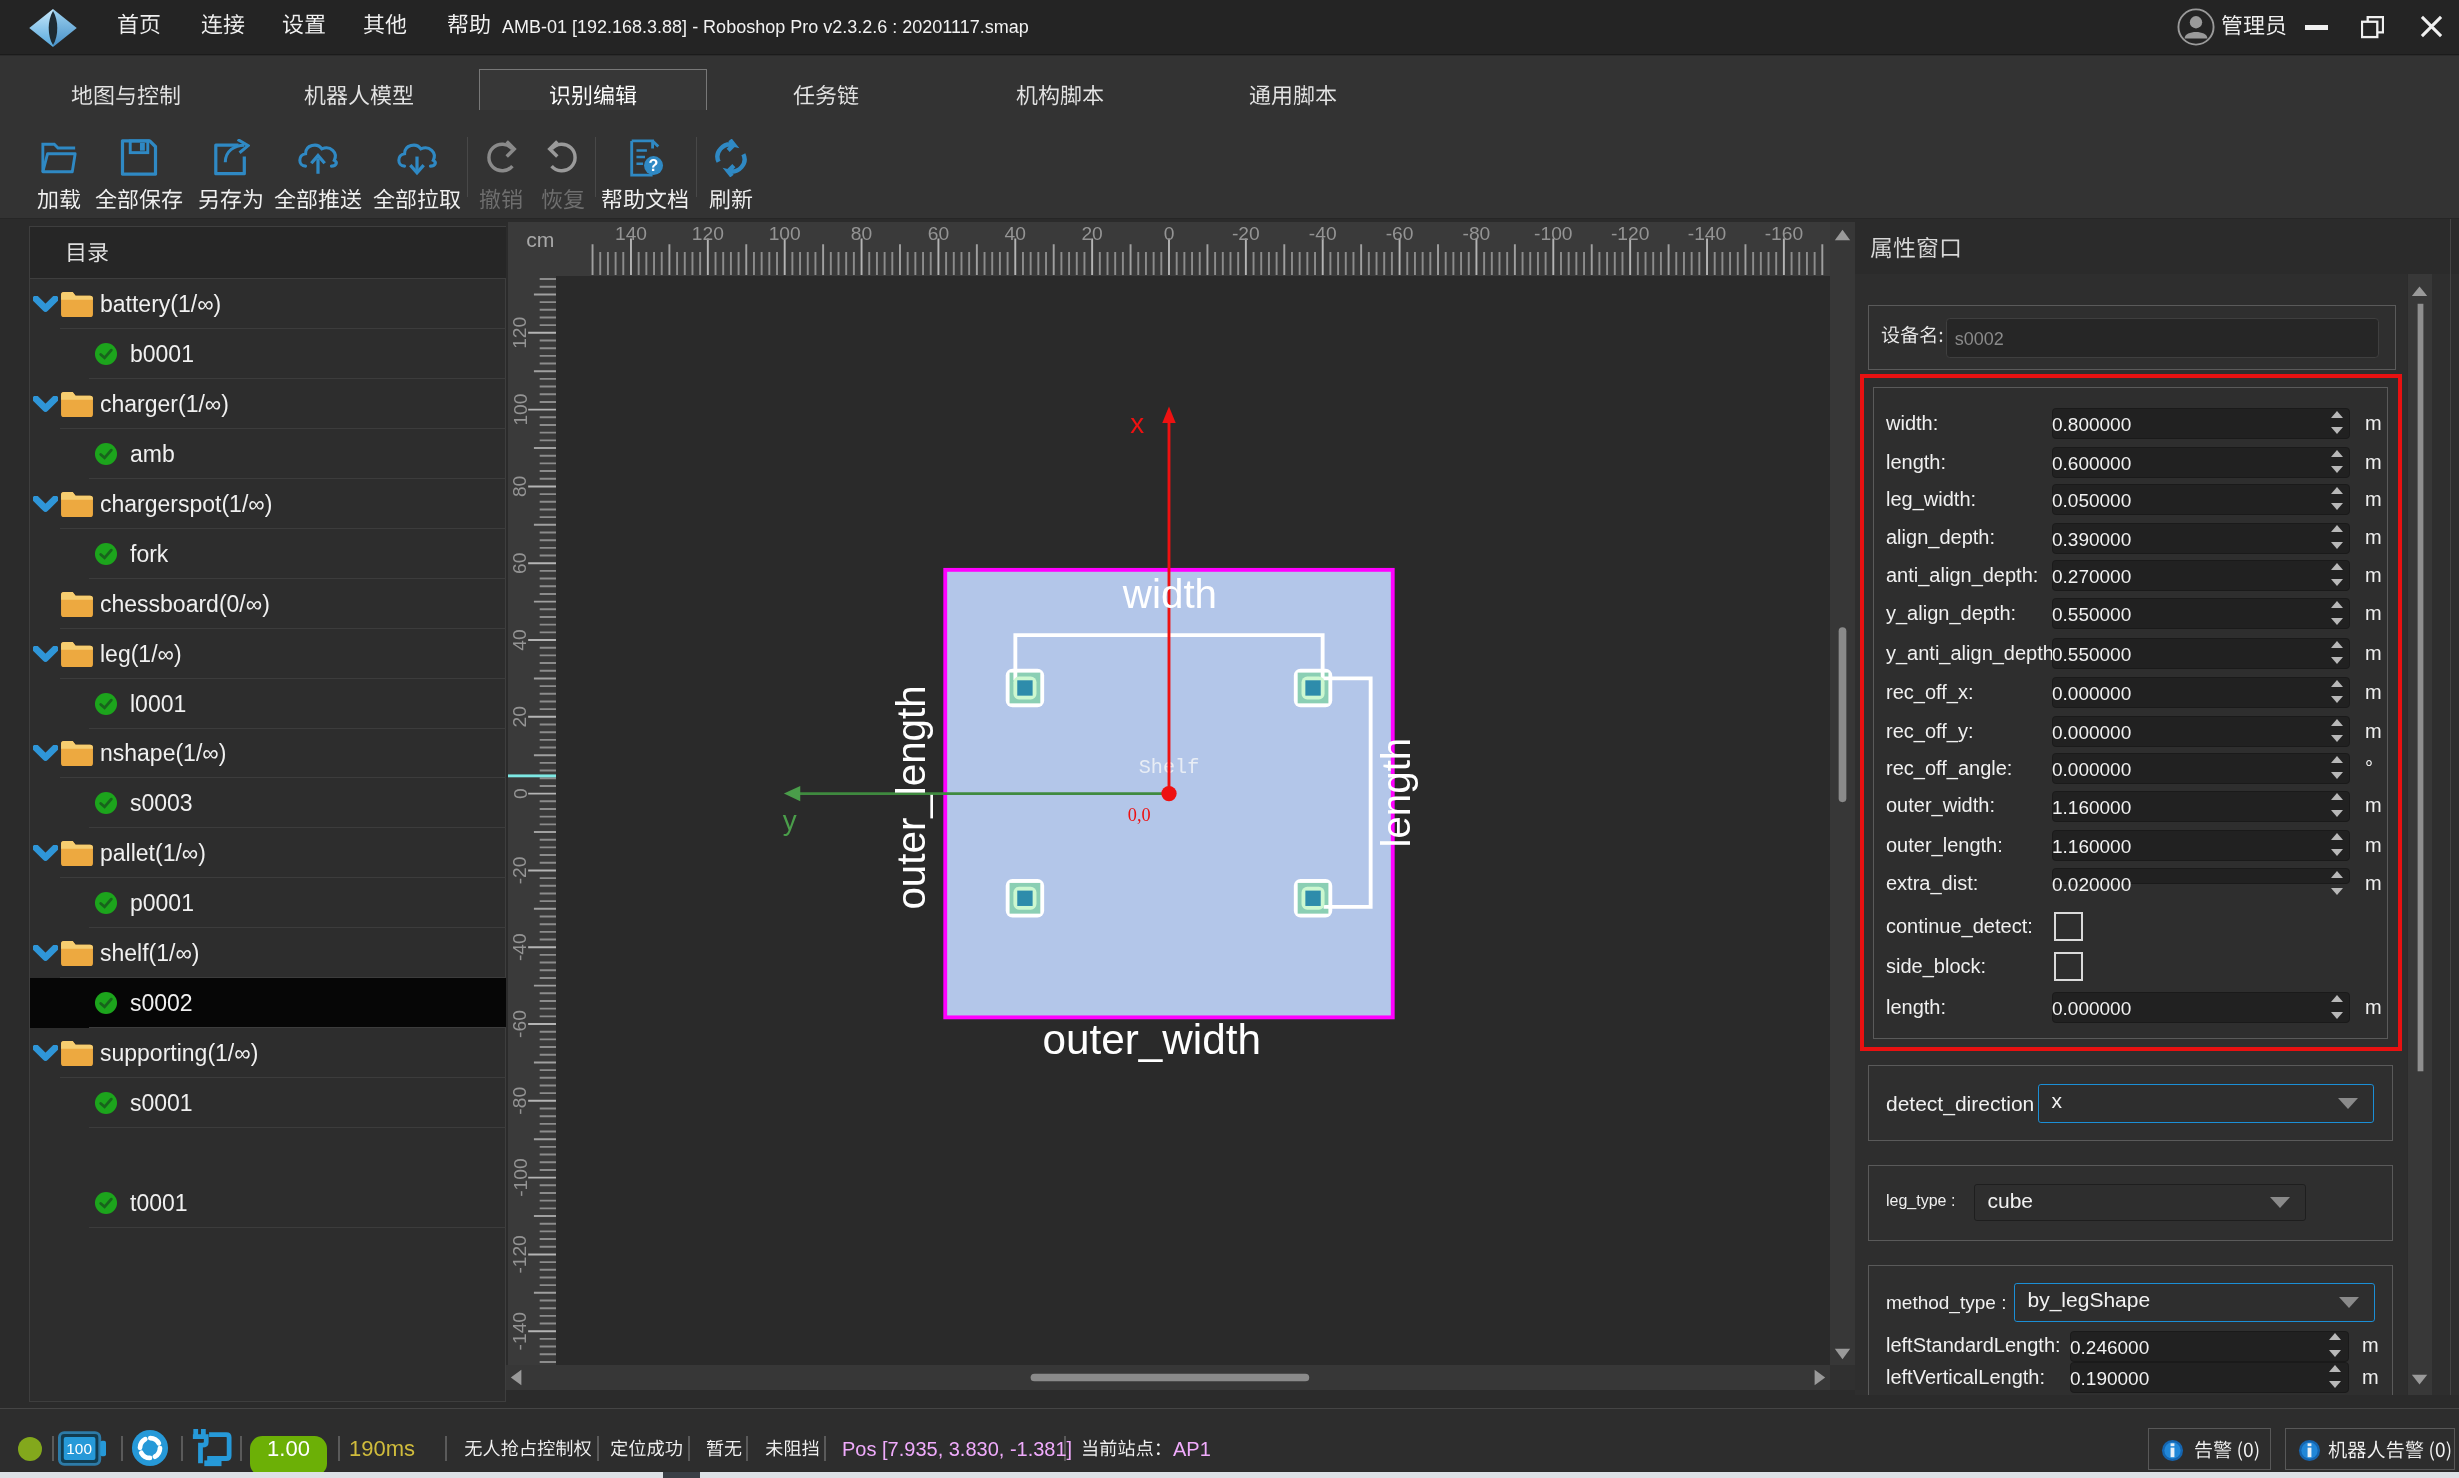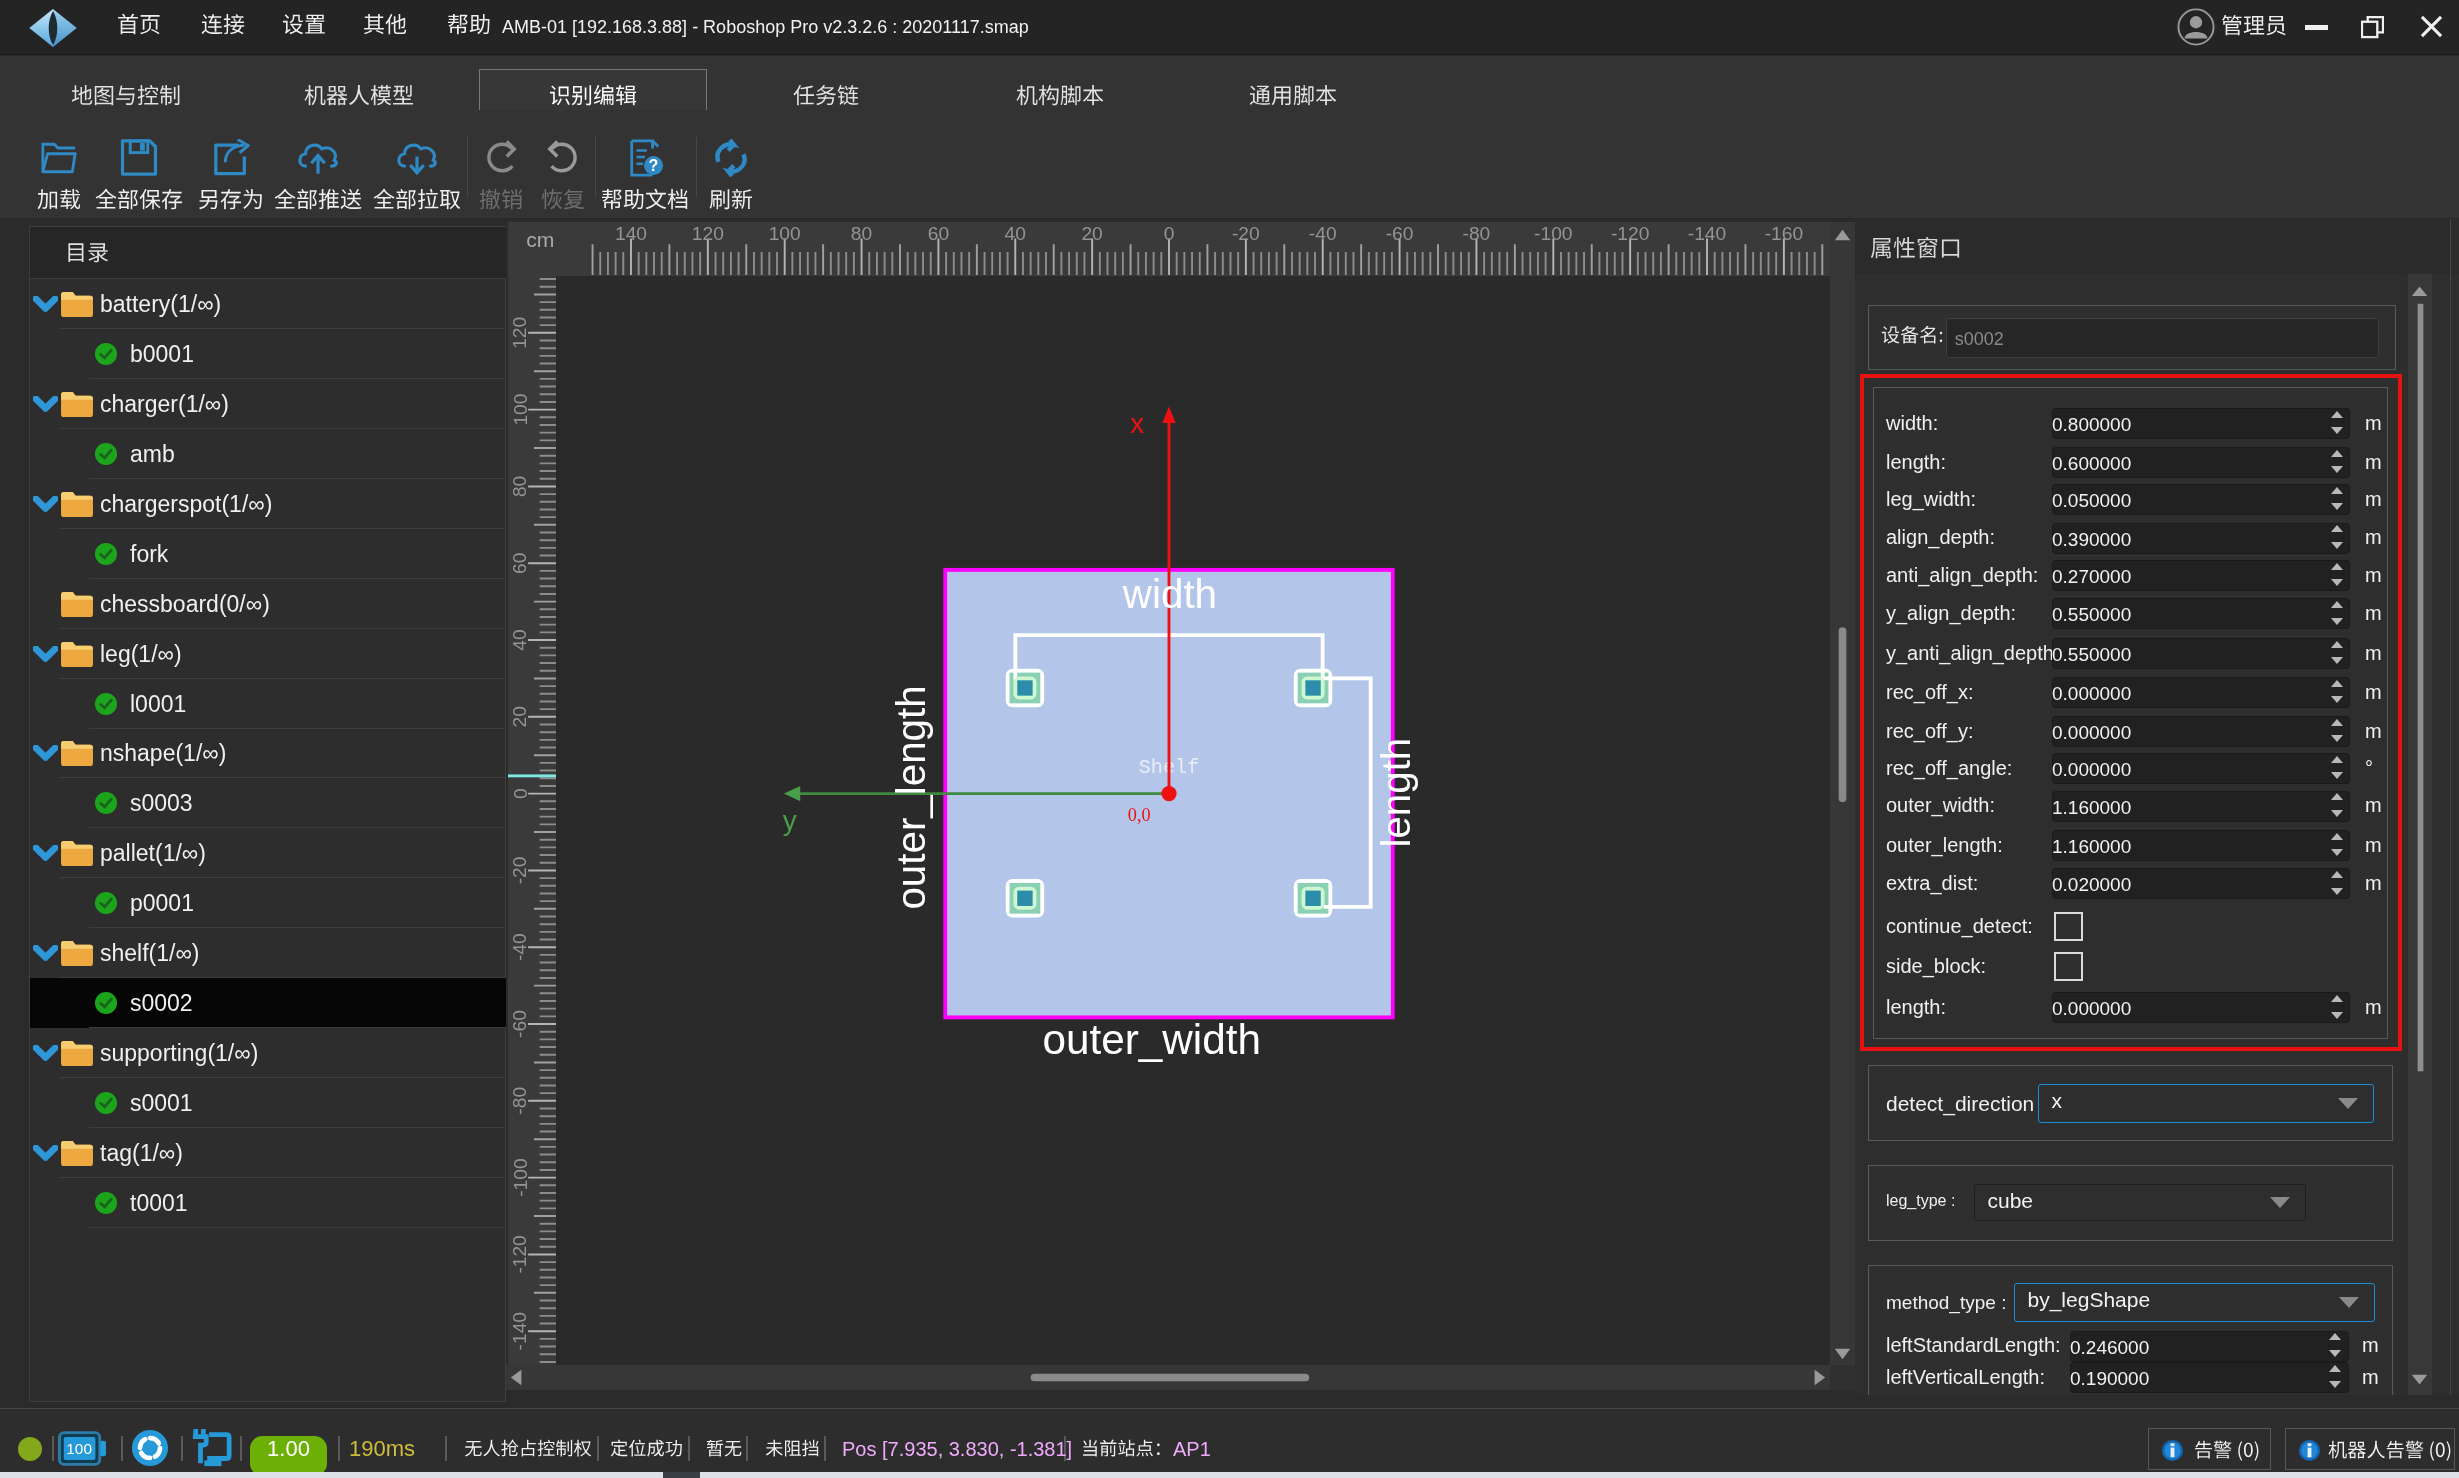--- a/index.html
+++ b/index.html
@@ -350,31 +350,20 @@
       <div class="sep" style="left:30px"></div>
     </div>
 <div class="trow" style="top:851px">
       <svg style="position:absolute;left:64px;top:13.4px" width="24" height="24" viewBox="0 0 25 25">
         <circle cx="12.5" cy="12.5" r="11.5" fill="#1ca41c"></circle>
         <path d="M7 13 L11 16.5 L18 8.5" fill="none" stroke="#18641c" stroke-width="3" stroke-linecap="round"></path>
       </svg>
       <span class="txt" style="left:100px">s0001</span>
       <div class="sep" style="left:59px"></div>
     </div>
-<div class="trow" style="top:901px">
-      <svg style="position:absolute;left:2.9px;top:17.3px" width="25" height="17.3" viewBox="0 0 26 18">
-        <path d="M3 3 L13 13 L23 3" fill="none" stroke="#2f96d8" stroke-width="7" stroke-linecap="round" stroke-linejoin="round"></path>
-      </svg>
-      <svg style="position:absolute;left:29px;top:10.6px" width="36" height="29" viewBox="0 0 37 30">
-        <path d="M2 5 Q2 2 5 2 H14 L17 6 H32 Q35 6 35 9 V25 Q35 28 32 28 H5 Q2 28 2 25 Z" fill="#eda940"></path>
-        <path d="M2 10 H35 V9 Q35 6 32 6 H17 L14 2 H5 Q2 2 2 5 Z" fill="#f6cd70"></path>
-      </svg>
-      <span class="txt" style="left:70px">tag(1/∞)</span>
-      <div class="sep" style="left:30px"></div>
-    </div>
 <div class="trow" style="top:951px">
       <svg style="position:absolute;left:64px;top:13.4px" width="24" height="24" viewBox="0 0 25 25">
         <circle cx="12.5" cy="12.5" r="11.5" fill="#1ca41c"></circle>
         <path d="M7 13 L11 16.5 L18 8.5" fill="none" stroke="#18641c" stroke-width="3" stroke-linecap="round"></path>
       </svg>
       <span class="txt" style="left:100px">t0001</span>
       <div class="sep" style="left:59px"></div>
     </div>
 </div>
 <div id="topruler">
@@ -571,21 +560,21 @@
 <div class="spin dn" style="left:476px;top:591px"></div>
 <span class="unit" style="left:510px;top:575px">m</span>
 <span class="prow-lbl" style="left:31px;top:615px">outer_length:</span>
 <div class="pinput" style="left:197px;top:611px;width:298px;height:31px">
       <span>1.160000</span>
     </div>
 <div class="spin up" style="left:476px;top:614px"></div>
 <div class="spin dn" style="left:476px;top:630px"></div>
 <span class="unit" style="left:510px;top:615px">m</span>
 <span class="prow-lbl" style="left:31px;top:653px">extra_dist:</span>
-<div class="pinput" style="left:197px;top:649px;width:298px;height:31px">
+<div class="pinput" style="left:197px;top:649px;width:298px;height:16px">
       <span>0.020000</span>
     </div>
 <div class="spin up" style="left:476px;top:652px"></div>
 <div class="spin dn" style="left:476px;top:669px"></div>
 <span class="unit" style="left:510px;top:653px">m</span>
 <span class="prow-lbl" style="left:31px;top:696px">continue_detect:</span>
 <div class="chk" style="left:199px;top:693px"></div>
 <span class="prow-lbl" style="left:31px;top:736px">side_block:</span>
 <div class="chk" style="left:199px;top:733px"></div>
 <span class="prow-lbl" style="left:31px;top:777px">length:</span>

